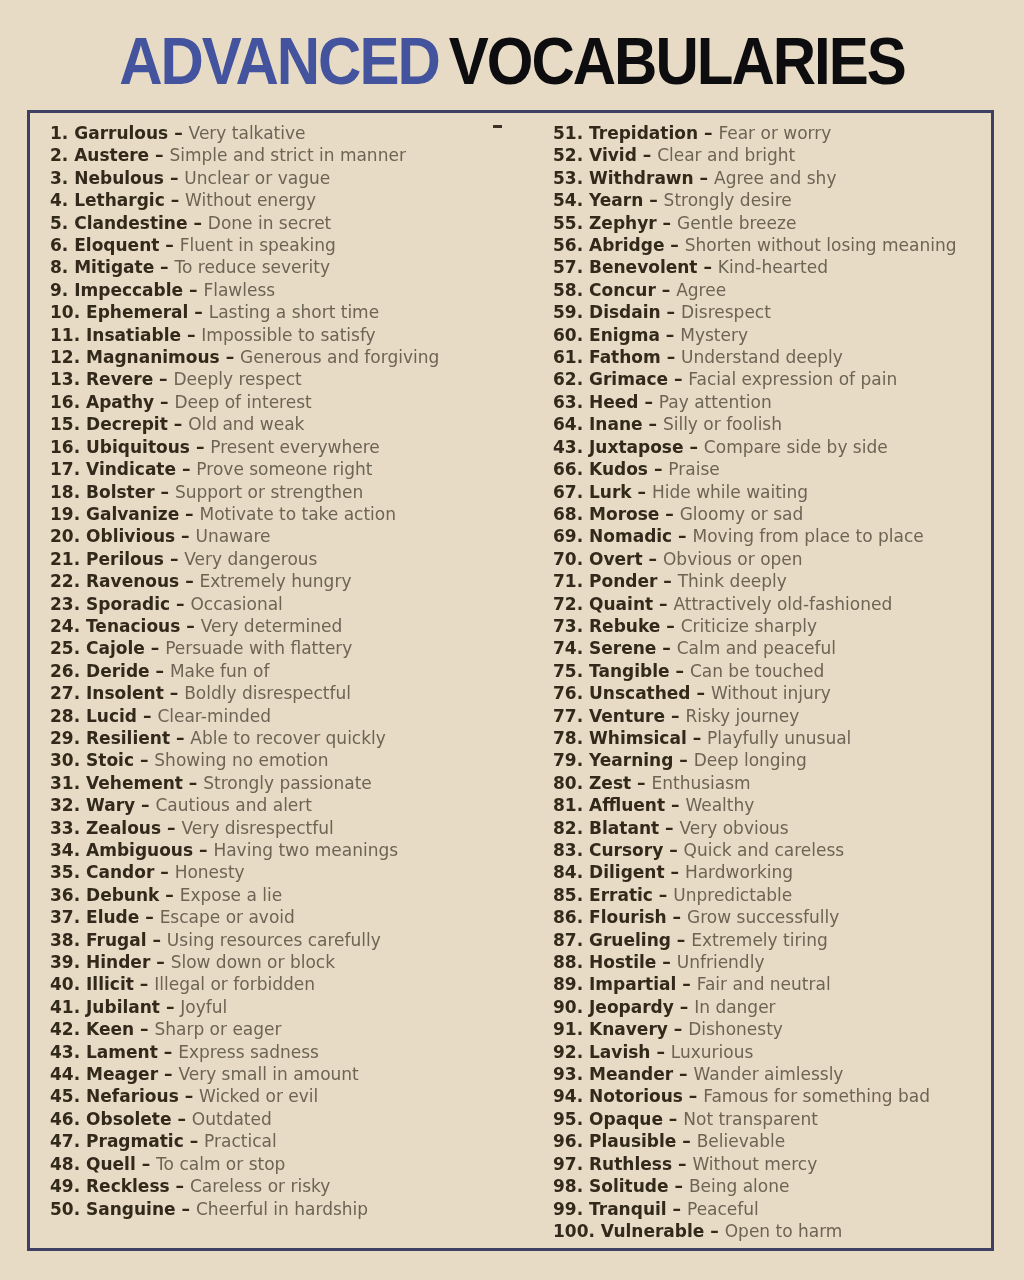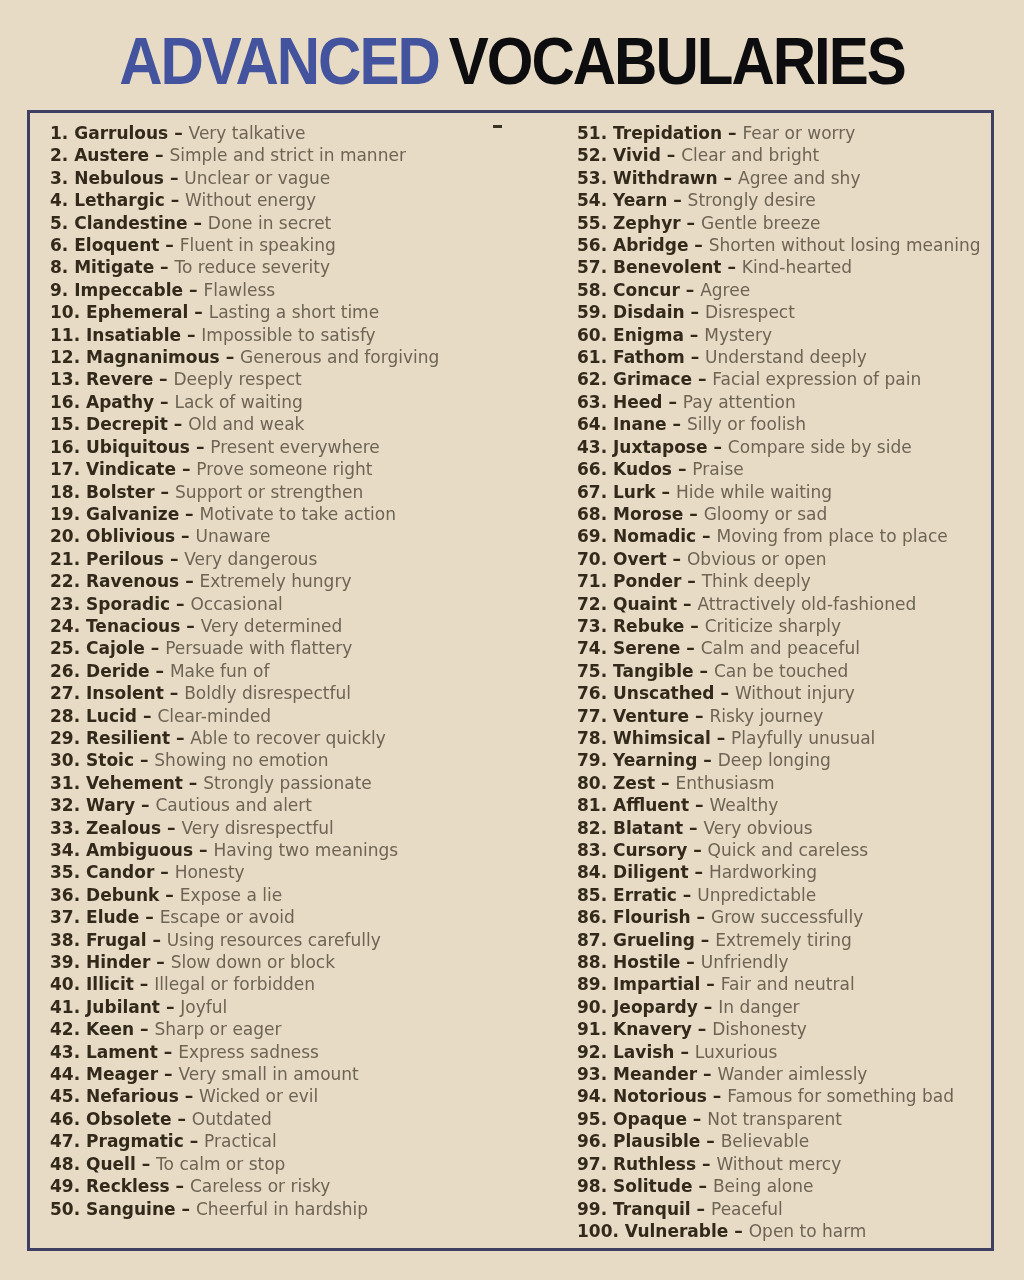--- a/index.html
+++ b/index.html
@@ -30,21 +30,20 @@
   .box {
     position: absolute;
     left: 27px;
     top: 110px;
     width: 967px;
     height: 1141px;
     box-sizing: border-box;
     border: 3px solid #3e3f63;
     display: flex;
     padding: 9px 0 0 20px;
-    gap: 24px;
   }
   .col { box-sizing: border-box; }
   .col-left  { width: 462px; }
   .col-right { flex: 1; margin-left: 41px; }
   .entry {
     line-height: 22.4px;
     font-size: 17px;
     white-space: nowrap;
   }
   .entry .w { color: #32291a; font-weight: 700; }
@@ -73,21 +72,21 @@
       <div class="entry"><span class="w">3. Nebulous – </span><span class="d">Unclear or vague</span></div>
       <div class="entry"><span class="w">4. Lethargic – </span><span class="d">Without energy</span></div>
       <div class="entry"><span class="w">5. Clandestine – </span><span class="d">Done in secret</span></div>
       <div class="entry"><span class="w">6. Eloquent – </span><span class="d">Fluent in speaking</span></div>
       <div class="entry"><span class="w">8. Mitigate – </span><span class="d">To reduce severity</span></div>
       <div class="entry"><span class="w">9. Impeccable – </span><span class="d">Flawless</span></div>
       <div class="entry"><span class="w">10. Ephemeral – </span><span class="d">Lasting a short time</span></div>
       <div class="entry"><span class="w">11. Insatiable – </span><span class="d">Impossible to satisfy</span></div>
       <div class="entry"><span class="w">12. Magnanimous – </span><span class="d">Generous and forgiving</span></div>
       <div class="entry"><span class="w">13. Revere – </span><span class="d">Deeply respect</span></div>
-      <div class="entry"><span class="w">16. Apathy – </span><span class="d">Lack of waiting</span></div>
+      <div class="entry"><span class="w">16. Apathy – </span><span class="d">Deep of interest</span></div>
       <div class="entry"><span class="w">15. Decrepit – </span><span class="d">Old and weak</span></div>
       <div class="entry"><span class="w">16. Ubiquitous – </span><span class="d">Present everywhere</span></div>
       <div class="entry"><span class="w">17. Vindicate – </span><span class="d">Prove someone right</span></div>
       <div class="entry"><span class="w">18. Bolster – </span><span class="d">Support or strengthen</span></div>
       <div class="entry"><span class="w">19. Galvanize – </span><span class="d">Motivate to take action</span></div>
       <div class="entry"><span class="w">20. Oblivious – </span><span class="d">Unaware</span></div>
       <div class="entry"><span class="w">21. Perilous – </span><span class="d">Very dangerous</span></div>
       <div class="entry"><span class="w">22. Ravenous – </span><span class="d">Extremely hungry</span></div>
       <div class="entry"><span class="w">23. Sporadic – </span><span class="d">Occasional</span></div>
       <div class="entry"><span class="w">24. Tenacious – </span><span class="d">Very determined</span></div>

